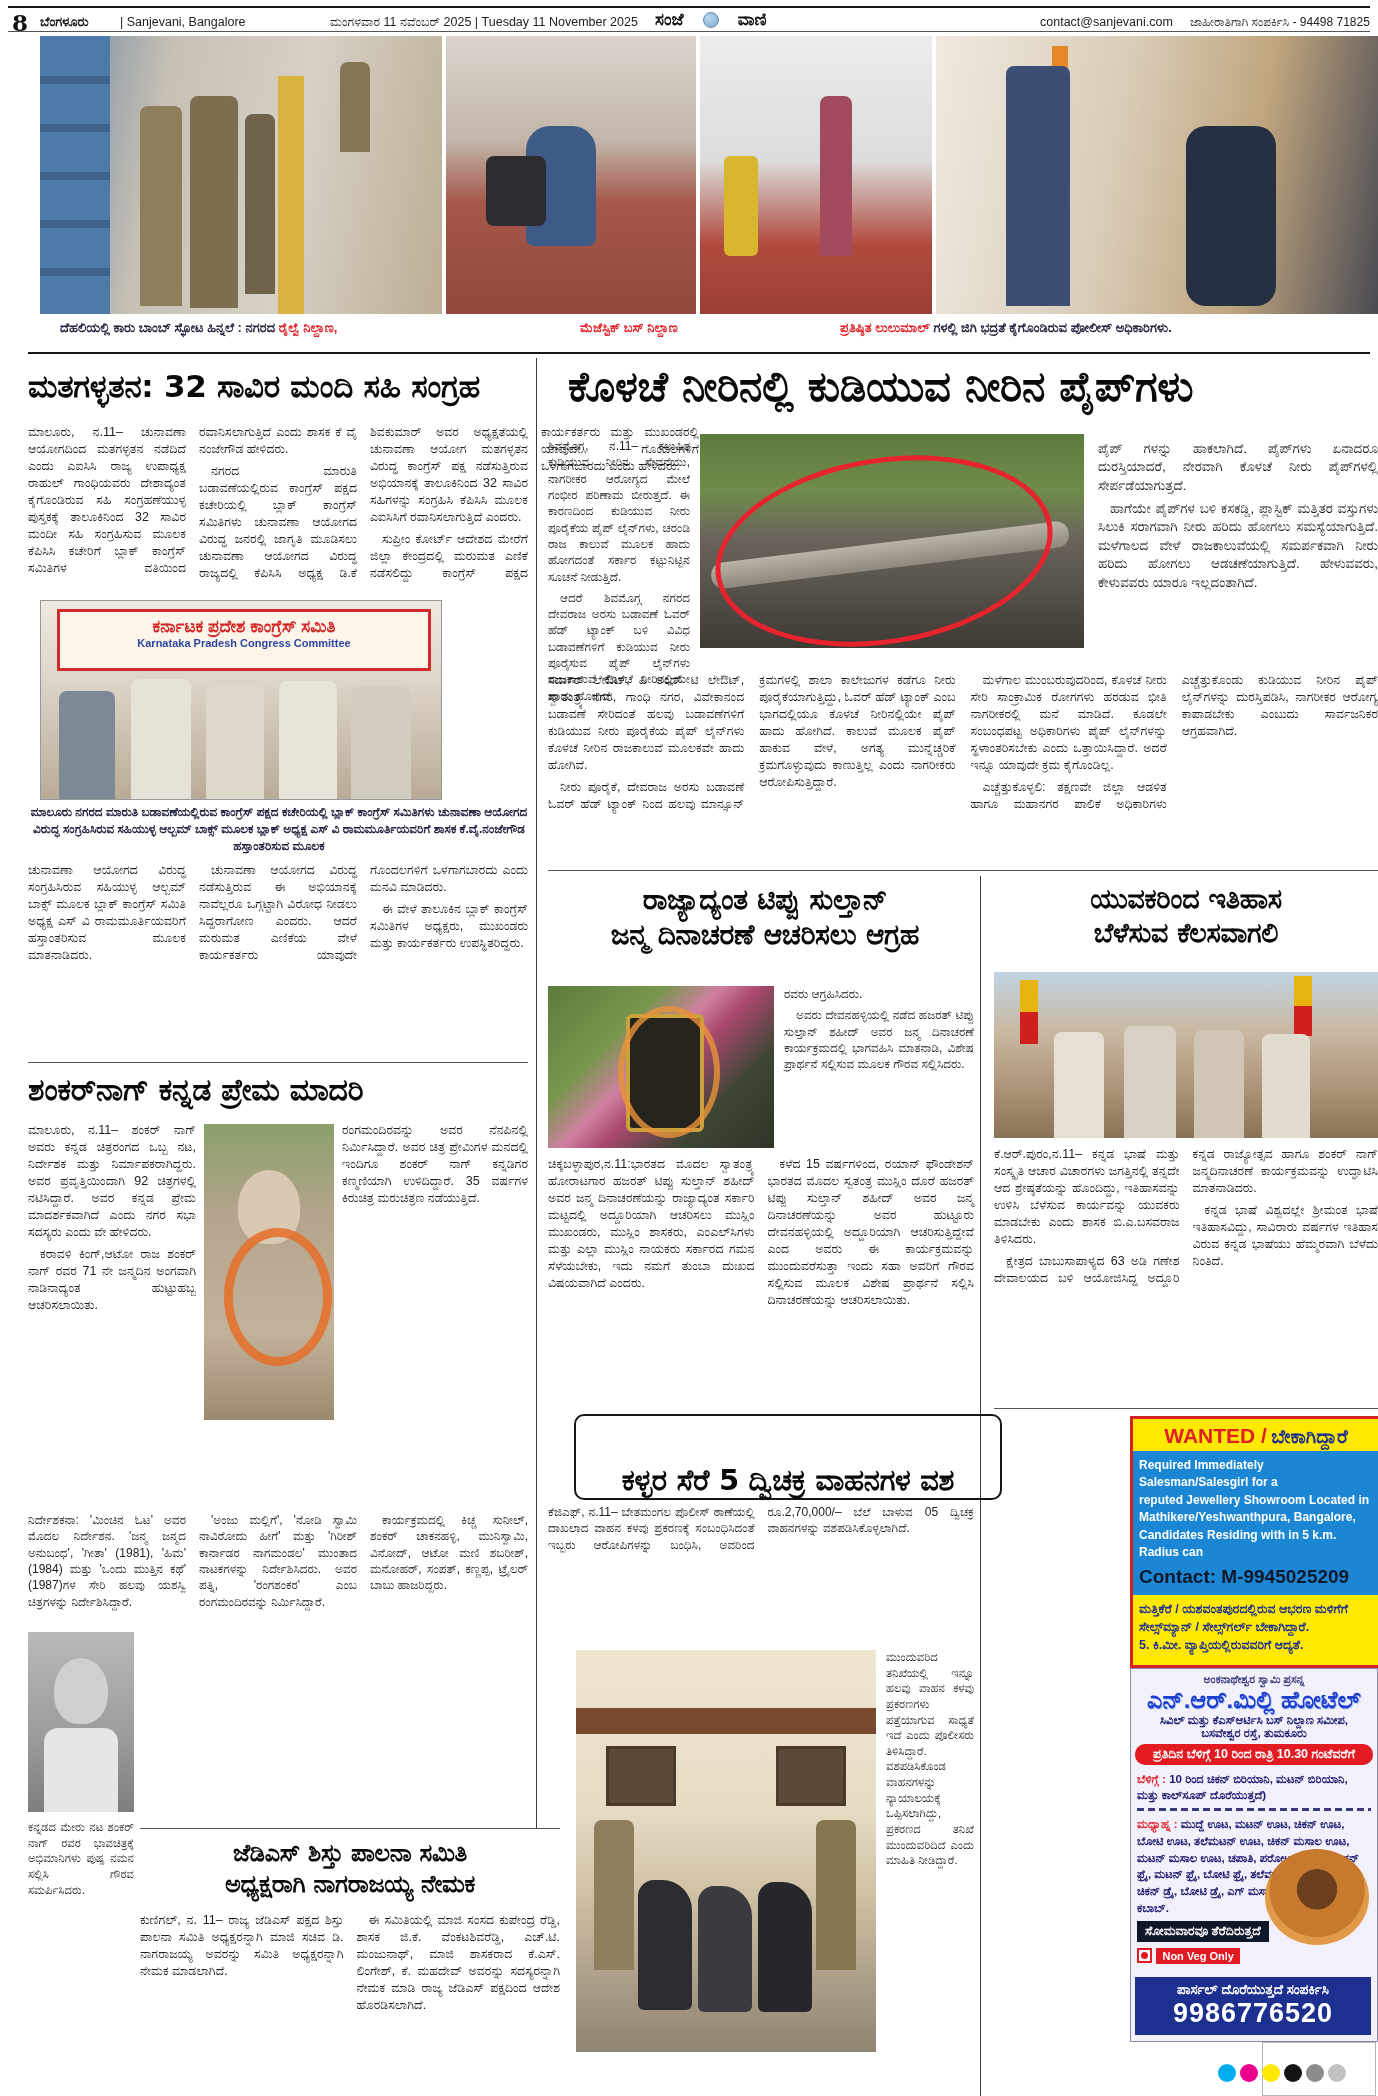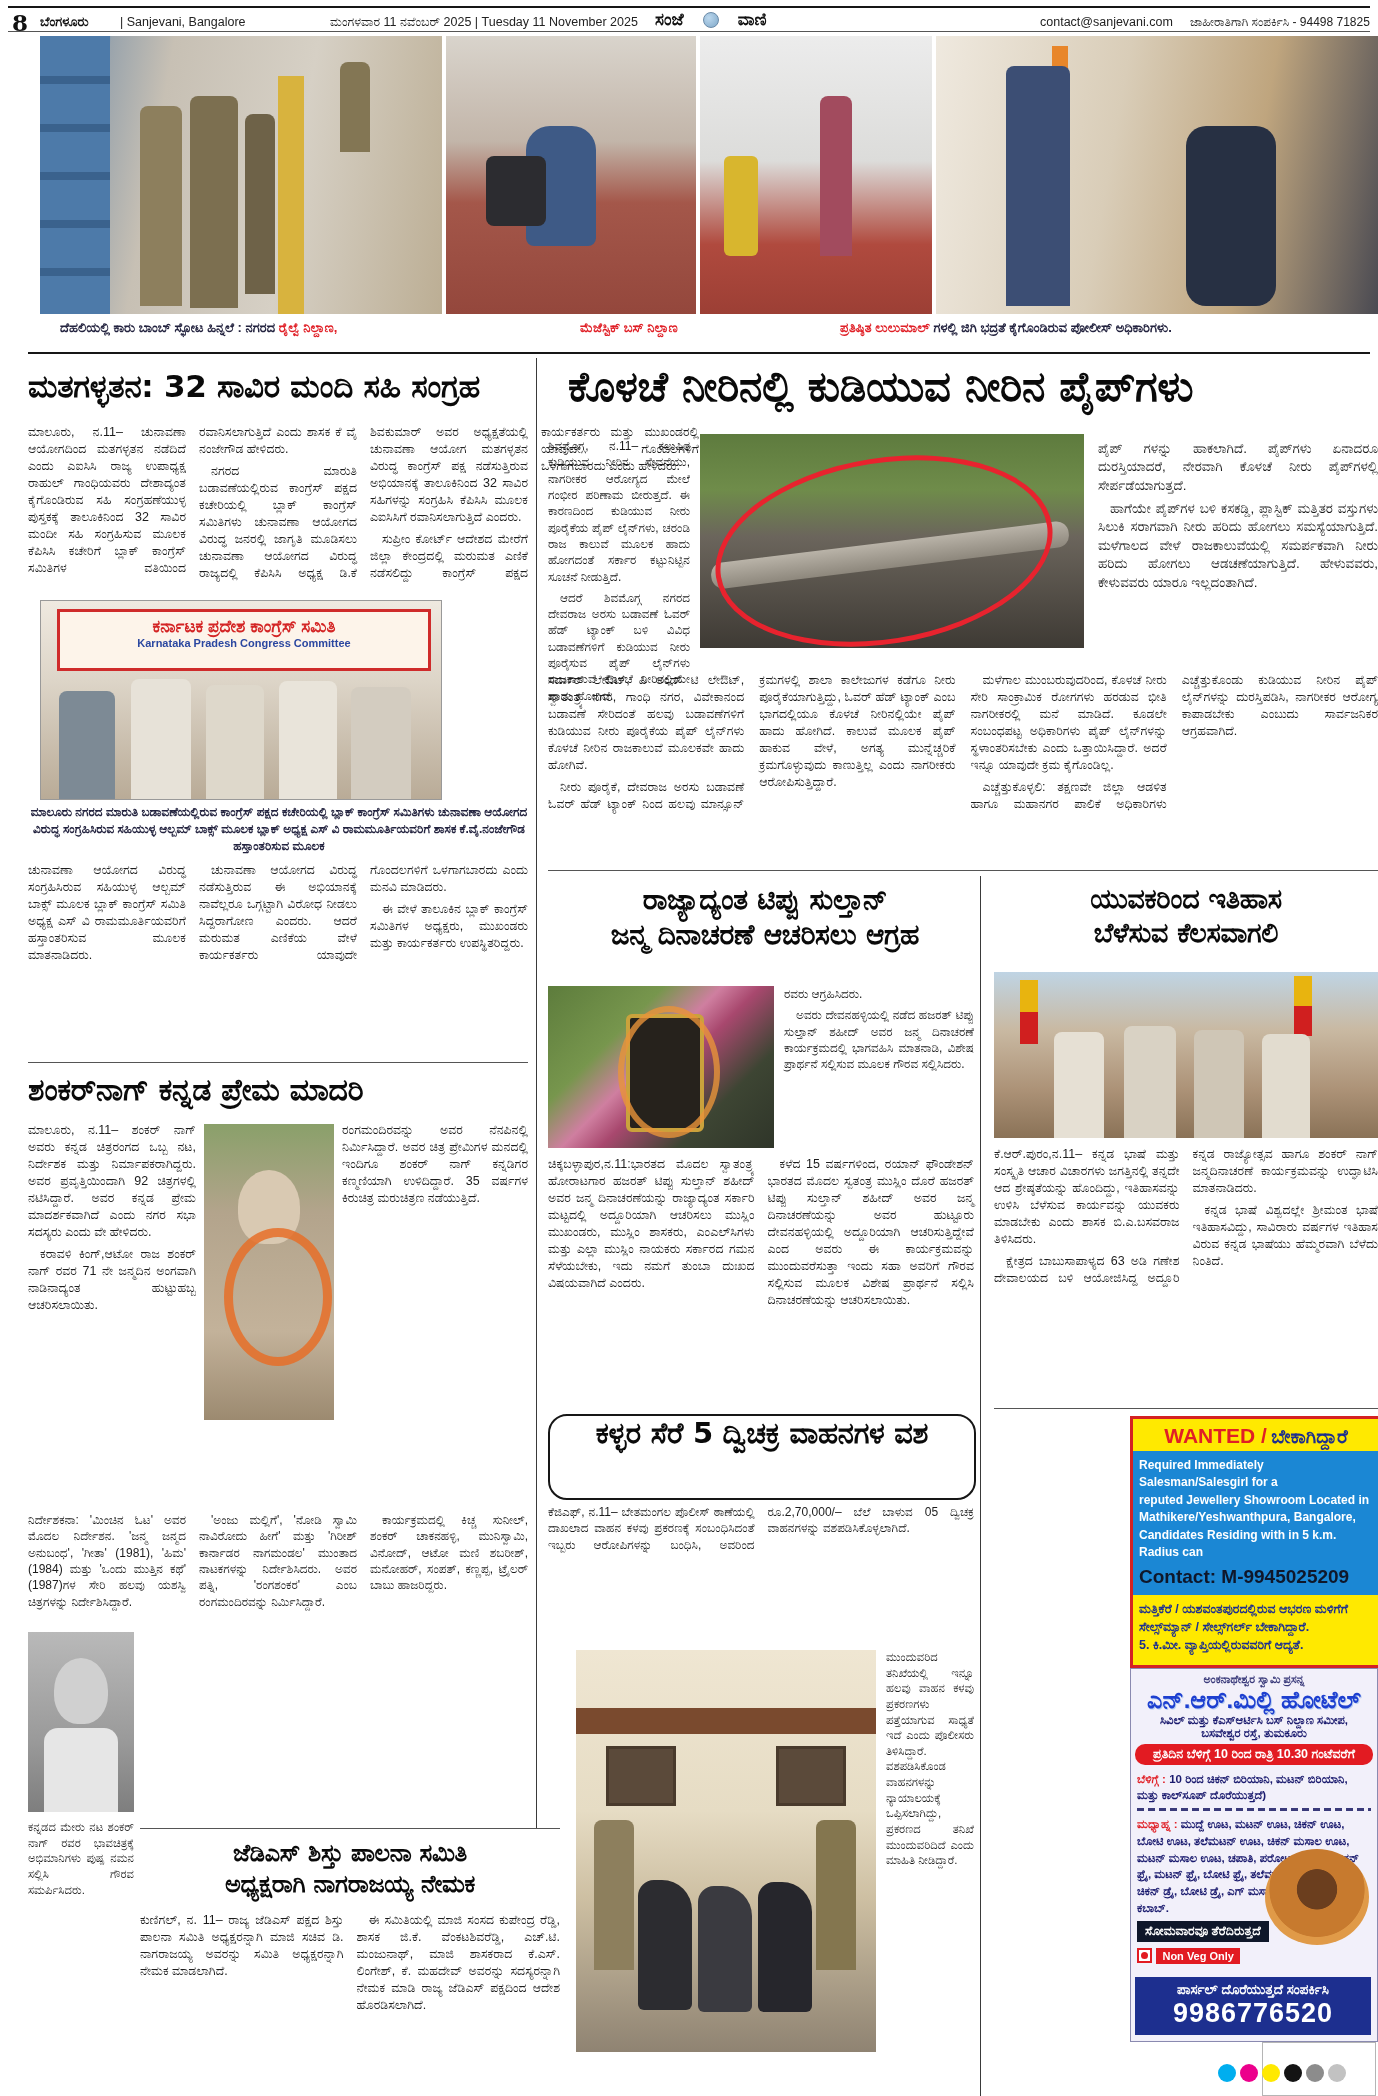--- a/index.html
+++ b/index.html
@@ -14,21 +14,21 @@
   .capsm{font-weight:bold;color:#23233f;font-size:12px;}
   .red{color:#e01f26;}
   .c2{column-count:2;column-gap:13px;}
   .c3{column-count:3;column-gap:13px;}
   .c4{column-count:4;column-gap:15px;margin-top:12px;}
   .vr{width:1px;background:#3a3a3a;}
   .hr2{height:2px;background:#161616;}
   .hr1{height:1px;background:#555;}
   .photo{overflow:hidden;position:absolute;}
   .fig{position:absolute;border-radius:8px 8px 0 0;}
-  .headbox{border:2px solid #161616;border-radius:19px;display:flex;align-items:flex-start;justify-content:center;text-align:center;}
+  .headbox{border:2px solid #161616;border-radius:10px;display:flex;align-items:flex-end;justify-content:center;text-align:center;margin-left:26px;}
   .wavy{height:3px;background:repeating-linear-gradient(90deg,#3a3a7a 0 7px,transparent 7px 11px);}
   .dot{border-radius:50%;position:absolute;}
 </style>
 </head>
 <body>
 
 <div id="page">
 
   <div class="abs hr2" style="left:8px;top:6px;width:1362px;"></div>
   <div class="abs" style="left:12px;top:9px;font-family:'DejaVu Serif','Liberation Serif',serif;font-size:23px;font-weight:bold;color:#111;">8</div>

